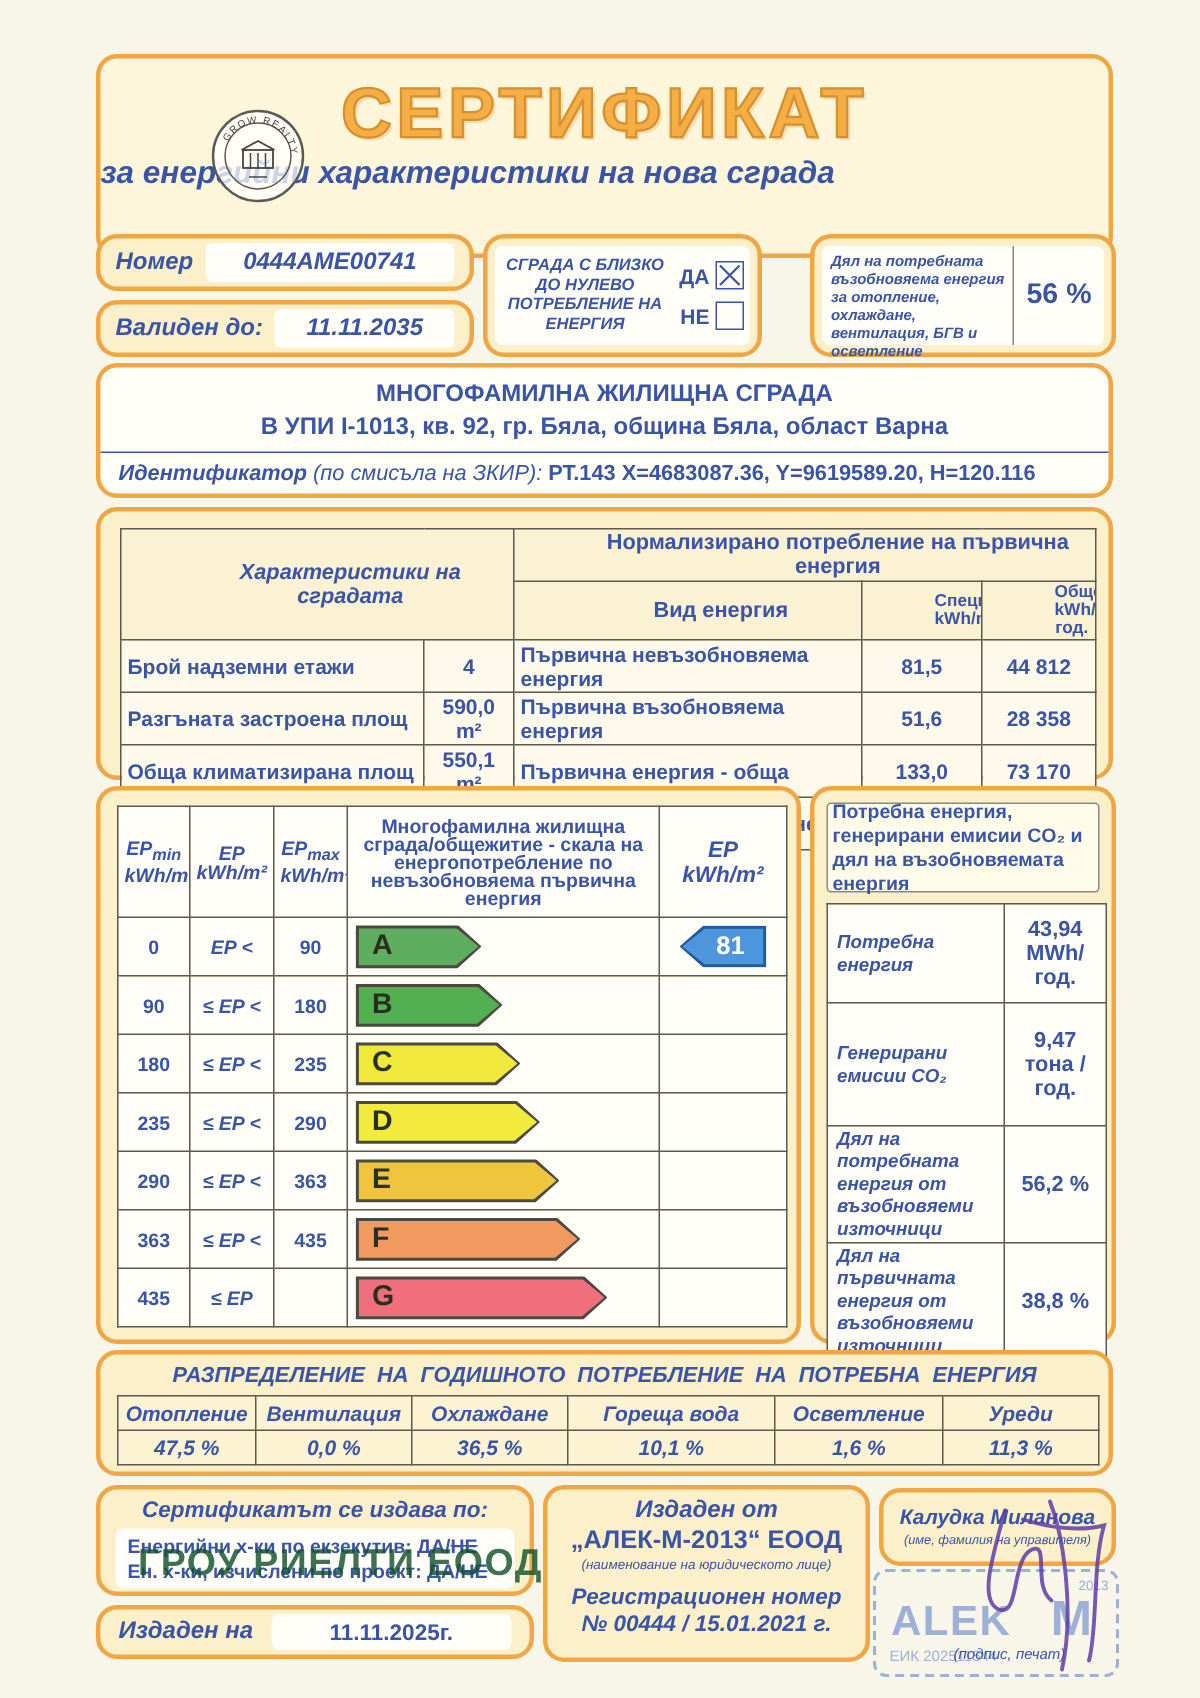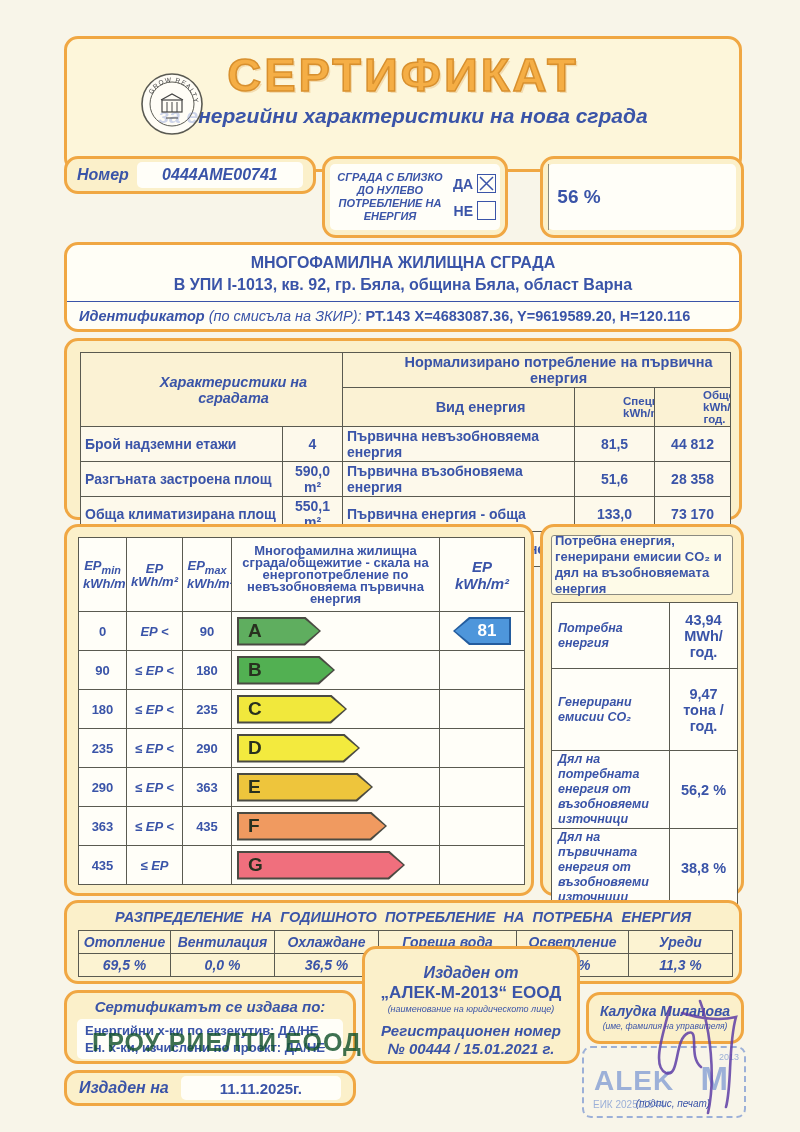--- a/index.html
+++ b/index.html
@@ -9,21 +9,21 @@
   .inset{background:#FFFEF8;border-radius:5px;}
   .bi{font-weight:bold;font-style:italic;}
   .b{font-weight:bold;}
   table{border-collapse:collapse;table-layout:fixed;}
   td{border:1px solid #5a5a50;box-sizing:border-box;padding:1px 4px;color:#3A54A8;overflow:hidden;}
 
   
   #header-box{left:64px;top:36px;width:678px;height:136px;background:#FDF6DA;}
   #cert-title{margin-top:8px;text-align:center;font-size:47px;font-weight:800;letter-spacing:3px;
       color:#F5AE45;-webkit-text-stroke:1.5px #D8902E;text-shadow:2px 2px 0 rgba(216,144,46,.25);}
-  #cert-subtitle{text-align:center;font-size:21px;margin-top:2px;}
+  #cert-subtitle{font-size:21px;margin-top:2px;}
   #seal{position:absolute;left:140px;top:72px;z-index:3;}
 
   
   #num-box{left:64px;top:156px;width:252px;height:38px;display:flex;align-items:center;padding:0 10px;gap:8px;}
   #valid-box{left:64px;top:200px;width:252px;height:38px;display:flex;align-items:center;padding:0 10px;gap:8px;}
   .meta-label{font-size:16px;white-space:nowrap;}
   .meta-inset{flex:1;height:26px;display:flex;align-items:center;justify-content:center;font-size:16px;}
   #nzeb-box{left:322px;top:156px;width:186px;height:82px;padding:5px;}
   #nzeb-inner{width:100%;height:100%;display:flex;align-items:center;padding:2px 4px;box-sizing:border-box;justify-content:flex-end;}
   #nzeb-text{flex:1;font-size:11px;line-height:13px;text-align:center;}
@@ -82,21 +82,21 @@
   #dist-table{width:654px;}
   #dist-table td{background:#FCF3D2;text-align:center;font-size:14px;height:23px;}
 
   
   #certby-box{left:64px;top:990px;width:292px;height:74px;}
   #certby-title{text-align:center;font-size:15px;margin-top:5px;}
   #certby-inset{margin:4px 10px 0 10px;padding:3px 8px;font-size:13px;line-height:17px;font-weight:bold;}
   .struck{text-decoration:line-through;}
   #issuedon-box{left:64px;top:1070px;width:292px;height:36px;display:flex;align-items:center;padding:0 12px;gap:12px;}
   #issuedon-inset{flex:1;height:24px;display:flex;align-items:center;justify-content:center;font-size:15px;font-weight:bold;}
-  #issuer-box{left:362px;top:946px;width:218px;height:118px;text-align:center;padding-top:15px;}
+  #issuer-box{left:362px;top:990px;width:218px;height:118px;text-align:center;padding-top:5px;}
   #issuer-heading{font-size:16px;}
   #issuer-name{font-size:17px;font-weight:bold;margin-top:1px;}
   #issuer-caption{font-size:9px;font-style:italic;margin-top:1px;}
   #reg-label{font-size:15px;margin-top:8px;}
   #reg-value{font-size:15px;font-weight:bold;margin-top:1px;}
   #manager-box{left:586px;top:992px;width:158px;height:52px;text-align:center;padding-top:8px;}
   #manager-name{font-size:14px;}
   #manager-caption{font-size:8.5px;font-style:italic;margin-top:2px;}
 
   #alek-stamp{position:absolute;left:582px;top:1046px;width:164px;height:72px;border:2px dashed #9CB0D8;
@@ -132,20 +132,24 @@
     <path d="M21 28 L32 22 L43 28" fill="none" stroke="#444" stroke-width="1.2"></path>
     <line x1="27" y1="30" x2="27" y2="40" stroke="#444" stroke-width="1"></line>
     <line x1="32" y1="30" x2="32" y2="40" stroke="#444" stroke-width="1"></line>
     <line x1="37" y1="30" x2="37" y2="40" stroke="#444" stroke-width="1"></line>
     <line x1="26" y1="46" x2="38" y2="46" stroke="#444" stroke-width="1"></line>
   </svg>
 
   <div class="box" id="num-box">
     <span class="meta-label bi">Номер</span>
     <span class="inset meta-inset bi">0444AME00741</span>
+  </div>
+  <div class="box" id="valid-box">
+    <span class="meta-label bi">Валиден до:</span>
+    <span class="inset meta-inset bi">11.11.2035</span>
   </div>
   <div class="box" id="nzeb-box">
     <div class="inset" id="nzeb-inner">
       <div id="nzeb-text" class="bi">СГРАДА С БЛИЗКО ДО НУЛЕВО ПОТРЕБЛЕНИЕ НА ЕНЕРГИЯ</div>
       <div id="nzeb-checks">
         <div class="check-row">
           <span>ДА</span>
           <span class="checkbox">
             <svg width="15" height="15" viewBox="0 0 15 15">
               <path d="M1 1 L14 14 M14 1 L1 14" stroke="#3A54A8" stroke-width="1.5" fill="none"></path>
@@ -154,20 +158,21 @@
         </div>
         <div class="check-row">
           <span>НЕ</span>
           <span class="checkbox"></span>
         </div>
       </div>
     </div>
   </div>
   <div class="box" id="res-box">
     <div class="inset" id="res-inner">
+      <div id="res-text" class="bi">Дял на потребната възобновяема енергия за отопление, охлаждане, вентилация, БГВ и осветление</div>
       <div id="res-divider"></div>
       <div id="res-value">56 %</div>
     </div>
   </div>
 
   <div class="box" id="building-box">
     <div id="building-type">МНОГОФАМИЛНА ЖИЛИЩНА СГРАДА</div>
     <div id="building-address">В  УПИ I-1013, кв. 92, гр. Бяла, община Бяла, област Варна</div>
     <div id="building-divider"></div>
     <div id="building-id">
@@ -405,21 +410,21 @@
       <tbody>
           <tr>
         <td class="bi">Отопление</td>
         <td class="bi">Вентилация</td>
         <td class="bi">Охлаждане</td>
         <td class="bi">Гореща вода</td>
         <td class="bi">Осветление</td>
         <td class="bi">Уреди</td>
       </tr>
       <tr>
-        <td class="bi">69,5 %</td>
+        <td class="bi">47,5 %</td>
         <td class="bi">0,0 %</td>
         <td class="bi">36,5 %</td>
         <td class="bi">10,1 %</td>
         <td class="bi">1,6 %</td>
         <td class="bi">11,3 %</td>
       </tr>
     </tbody>
       </table>
   </div>
 

